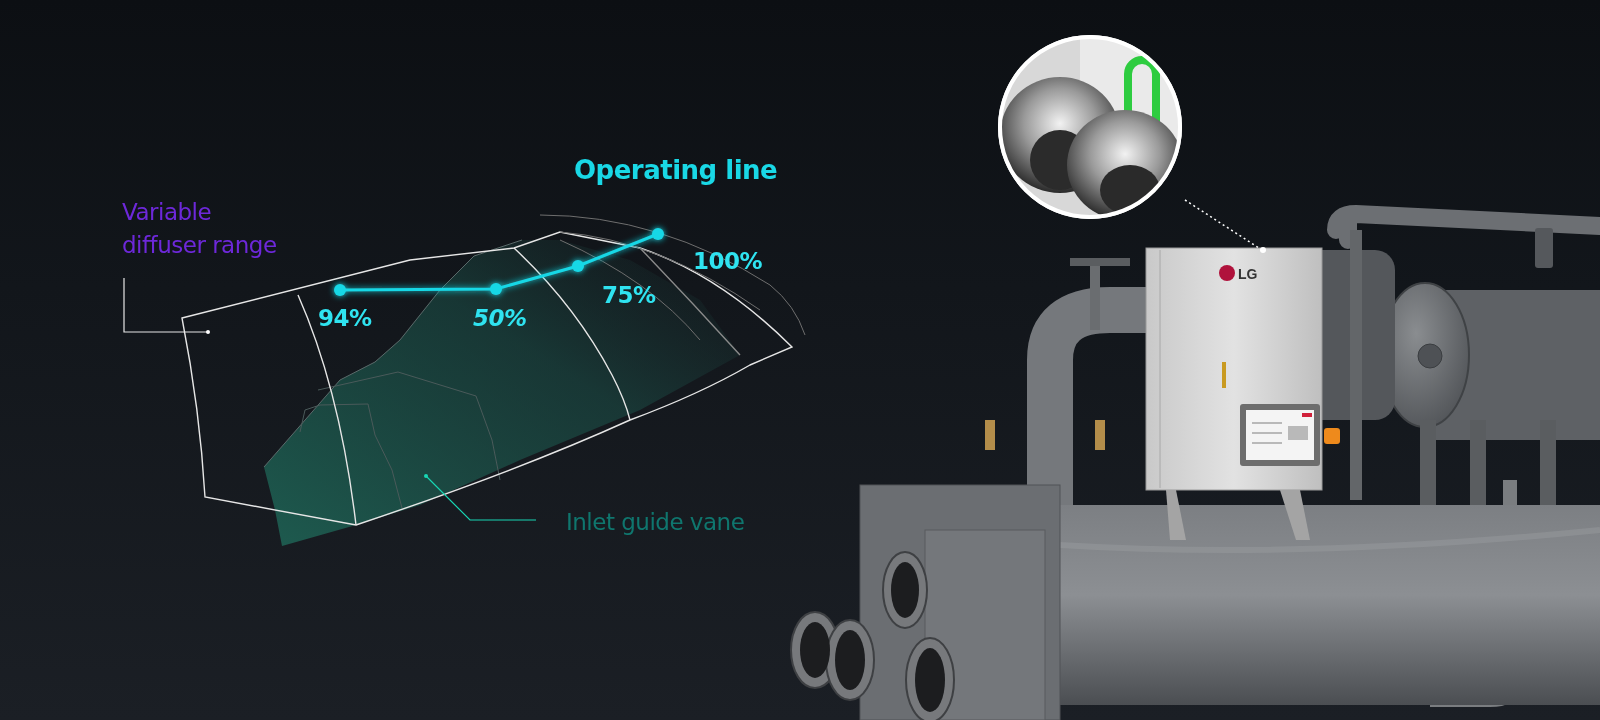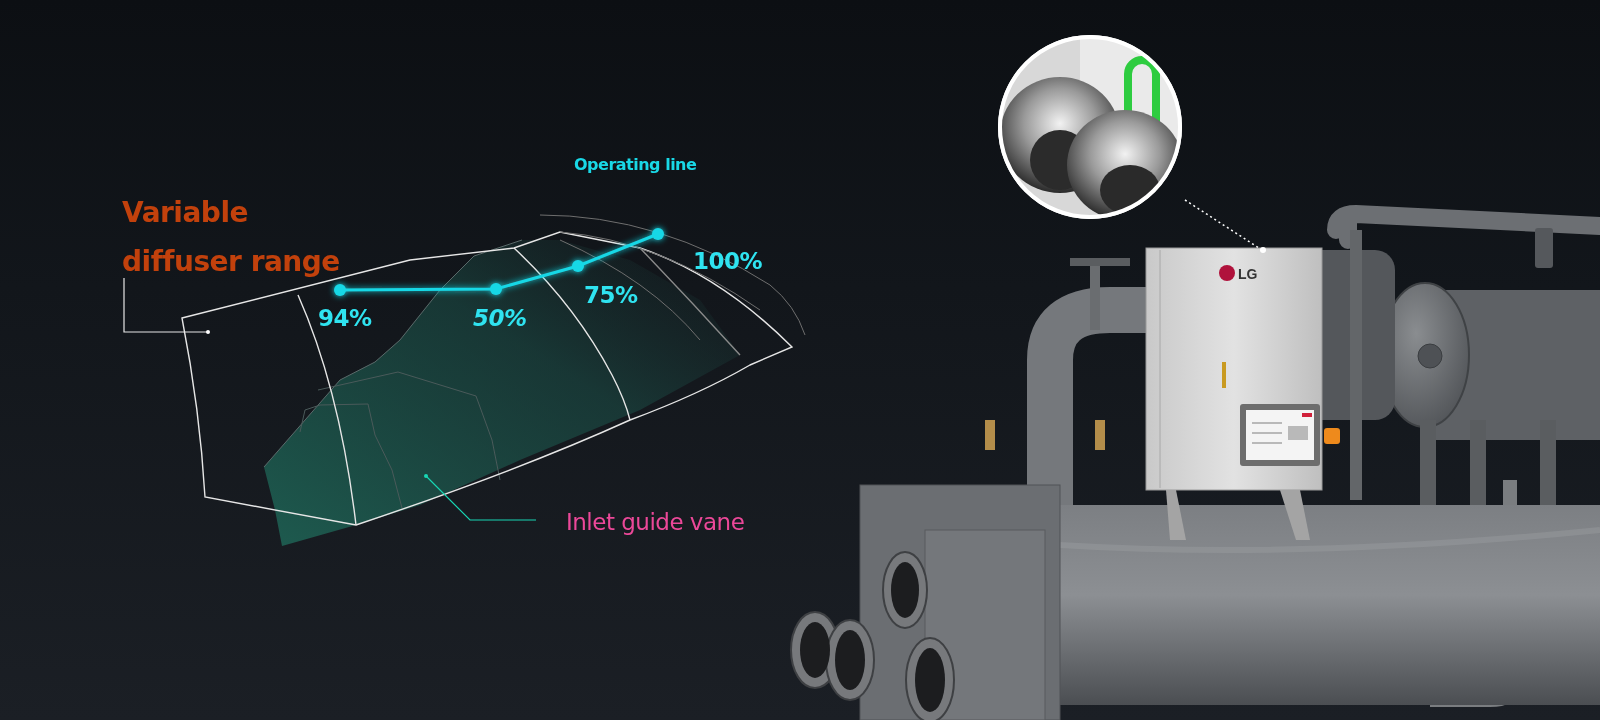--- a/index.html
+++ b/index.html
@@ -3,24 +3,24 @@
 <meta charset="utf-8">
 <style>
   html, body { margin:0; padding:0; }
   body {
     width:1600px; height:720px; overflow:hidden; position:relative;
     background: linear-gradient(180deg, #0c0f13 0%, #12161b 40%, #1b1f25 100%);
     font-family: "Liberation Sans", sans-serif;
   }
   .stage { position:absolute; left:0; top:0; width:1600px; height:720px; }
   .label { position:absolute; font-family:"DejaVu Sans", sans-serif; letter-spacing:-0.5px; }
-  .white-label { color:#c2410c; font-size:28px; line-height:33px; font-weight:700; }
-  .title { color:#19d8e6; font-size:16px; font-weight:bold; }
+  .white-label { color:#6d28d9; font-size:23px; line-height:33px; font-weight:400; }
+  .title { color:#19d8e6; font-size:26px; font-weight:bold; }
   .pct { color:#2fe3f0; font-size:23px; font-weight:bold; }
-  .teal-label { color:#ec4899; font-size:23px; line-height:33px; }
+  .teal-label { color:#0f766e; font-size:23px; line-height:33px; }
   svg { position:absolute; left:0; top:0; }
 </style>
 </head>
 <body>
 
 <div class="stage">
 
   <svg width="1600" height="720" viewBox="0 0 1600 720">
     <defs>
       <linearGradient id="igv" x1="0" y1="1" x2="1" y2="0">
@@ -173,21 +173,21 @@
         <ellipse cx="1125" cy="165" rx="58" ry="55" fill="url(#impeller)"></ellipse>
         <ellipse cx="1130" cy="190" rx="30" ry="25" fill="#2a2a2a"></ellipse>
       </g>
       <circle cx="1090" cy="127" r="90" fill="none" stroke="#ffffff" stroke-width="4"></circle>
     </g>
   </svg>
 
   <div class="label title" style="left:574px; top:155px;">Operating line</div>
 
   <div class="label white-label" style="left:122px; top:196px;">Variable</div>
-  <div class="label white-label" style="left:122px; top:229px;margin-top:16px;">diffuser range</div>
+  <div class="label white-label" style="left:122px; top:229px;">diffuser range</div>
 
   <div class="label pct" style="left:318px; top:305px;">94%</div>
   <div class="label pct" style="left:473px; top:305px;font-style:italic;">50%</div>
-  <div class="label pct" style="left:584px; top:282px;">75%</div>
+  <div class="label pct" style="left:602px; top:282px;">75%</div>
   <div class="label pct" style="left:652px; top:248px;margin-left:41px;">100%</div>
 
   <div class="label teal-label" style="left:566px; top:506px;">Inlet guide vane</div>
 </div>
 
 </body></html>

